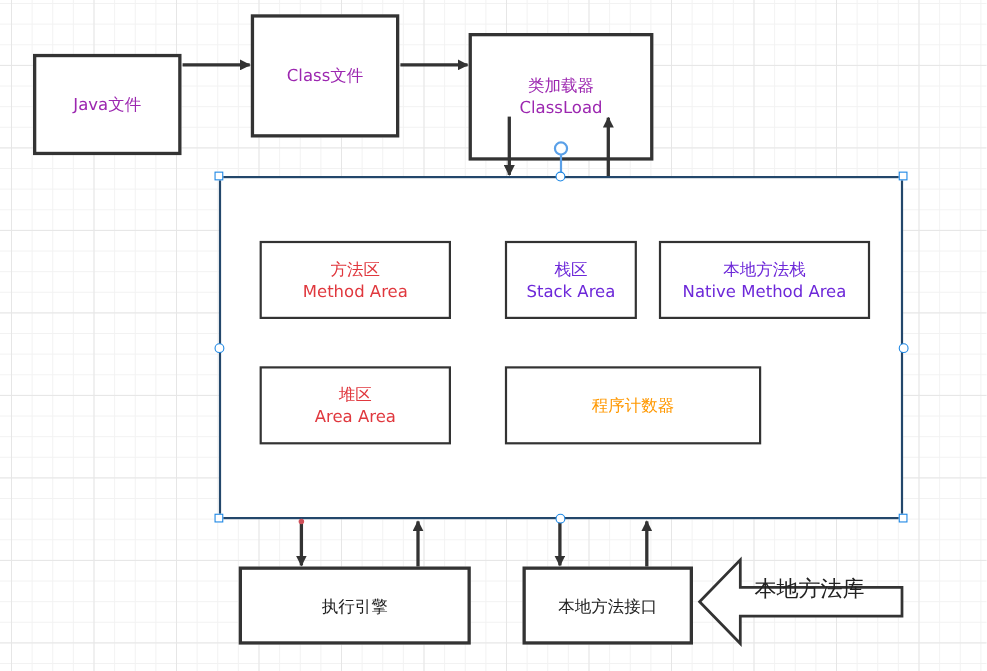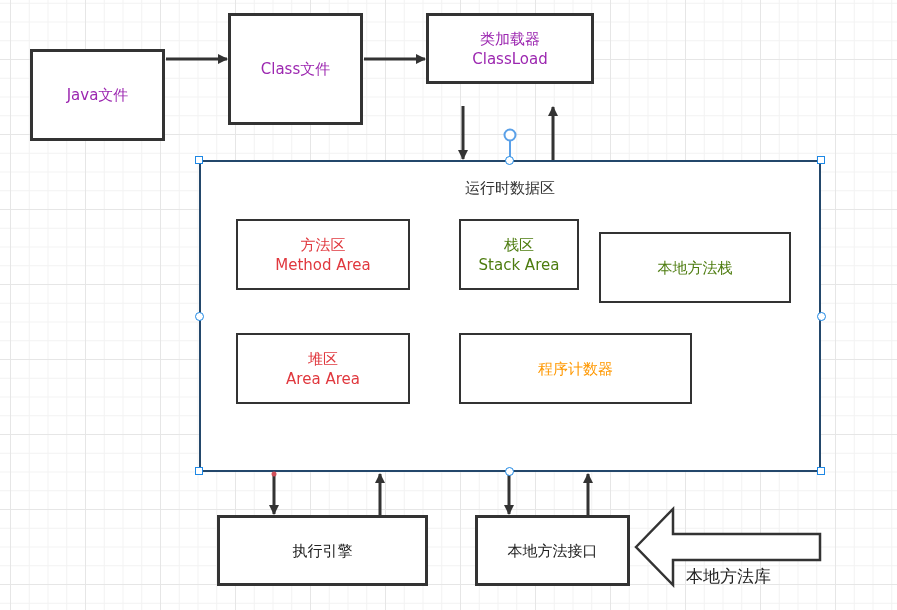--- a/index.html
+++ b/index.html
@@ -13,64 +13,64 @@
       linear-gradient(to right,#f2f2f2 1px,transparent 1px),
       linear-gradient(to bottom,#f2f2f2 1px,transparent 1px);
     background-size:75px 75px,75px 75px,18.75px 18.75px,18.75px 18.75px;
     background-position:10px 59px,10px 59px,10px 2.75px,10px 2.75px;}
   .box{position:absolute;box-sizing:border-box;border:3px solid #333;background:#fff;
     display:flex;flex-direction:column;align-items:center;justify-content:center;
     text-align:center;font-size:15px;line-height:20px;}
   .inner{border-width:2px;}
   .purple{color:#9c27b0;}
   .red{color:#e0383e;}
-  .green{color:#4d7c0f;}
+  .green{color:#6d28d9;}
   .orange{color:#ff9800;}
   .dark{color:#222;}
   #container{position:absolute;left:199px;top:160px;width:622px;height:312px;
     box-sizing:border-box;border:2px solid #23476b;background:#fff;}
   #container-title{position:absolute;left:0;right:0;top:16px;text-align:center;
     font-size:15px;line-height:20px;color:#333;}
   svg#overlay{position:absolute;left:0;top:0;width:897px;height:610px;pointer-events:none;}
   .handle-sq{position:absolute;width:8px;height:8px;box-sizing:border-box;border:1.5px solid #1e88e5;background:#fff;}
   .handle-ci{position:absolute;width:9px;height:9px;box-sizing:border-box;border:1.5px solid #1e88e5;background:#fff;border-radius:50%;}
-  #lib-label{position:absolute;left:686px;top:566px;font-size:17px;line-height:20px;color:#222;}
+  #lib-label{position:absolute;left:686px;top:525px;font-size:20px;line-height:20px;color:#222;}
 </style>
 </head>
 <body>
 
 <div id="canvas"></div>
 
 <div class="box purple" style="left:30px;top:13px;width:135px;height:92px;margin-top:36px;">
   <span>Java文件</span>
 </div>
 <div class="box purple" style="left:228px;top:13px;width:135px;height:112px;">
   <span>Class文件</span>
 </div>
-<div class="box purple" style="left:426px;top:13px;width:168px;height:71px;">
+<div class="box purple" style="left:426px;top:30px;width:168px;height:116px;">
   <span>类加载器</span>
   <span>ClassLoad</span>
 </div>
 
 <div id="container">
   <div id="container-title">
-    <div>运行时数据区</div>
   </div>
 </div>
 
 <div class="box inner red" style="left:236px;top:219px;width:174px;height:71px;">
   <span>方法区</span>
   <span>Method Area</span>
 </div>
 <div class="box inner green" style="left:459px;top:219px;width:120px;height:71px;">
   <span>栈区</span>
   <span>Stack Area</span>
 </div>
-<div class="box inner green" style="left:599px;top:219px;width:192px;height:71px;margin-top:13px;">
+<div class="box inner green" style="left:599px;top:219px;width:192px;height:71px;">
   <span>本地方法栈</span>
+  <span>Native Method Area</span>
 </div>
 <div class="box inner red" style="left:236px;top:333px;width:174px;height:71px;">
   <span>堆区</span>
   <span>Area Area</span>
 </div>
 <div class="box inner orange" style="left:459px;top:333px;width:233px;height:71px;">
   <span>程序计数器</span>
 </div>
 
 <div class="box dark" style="left:217px;top:515px;width:211px;height:71px;">

